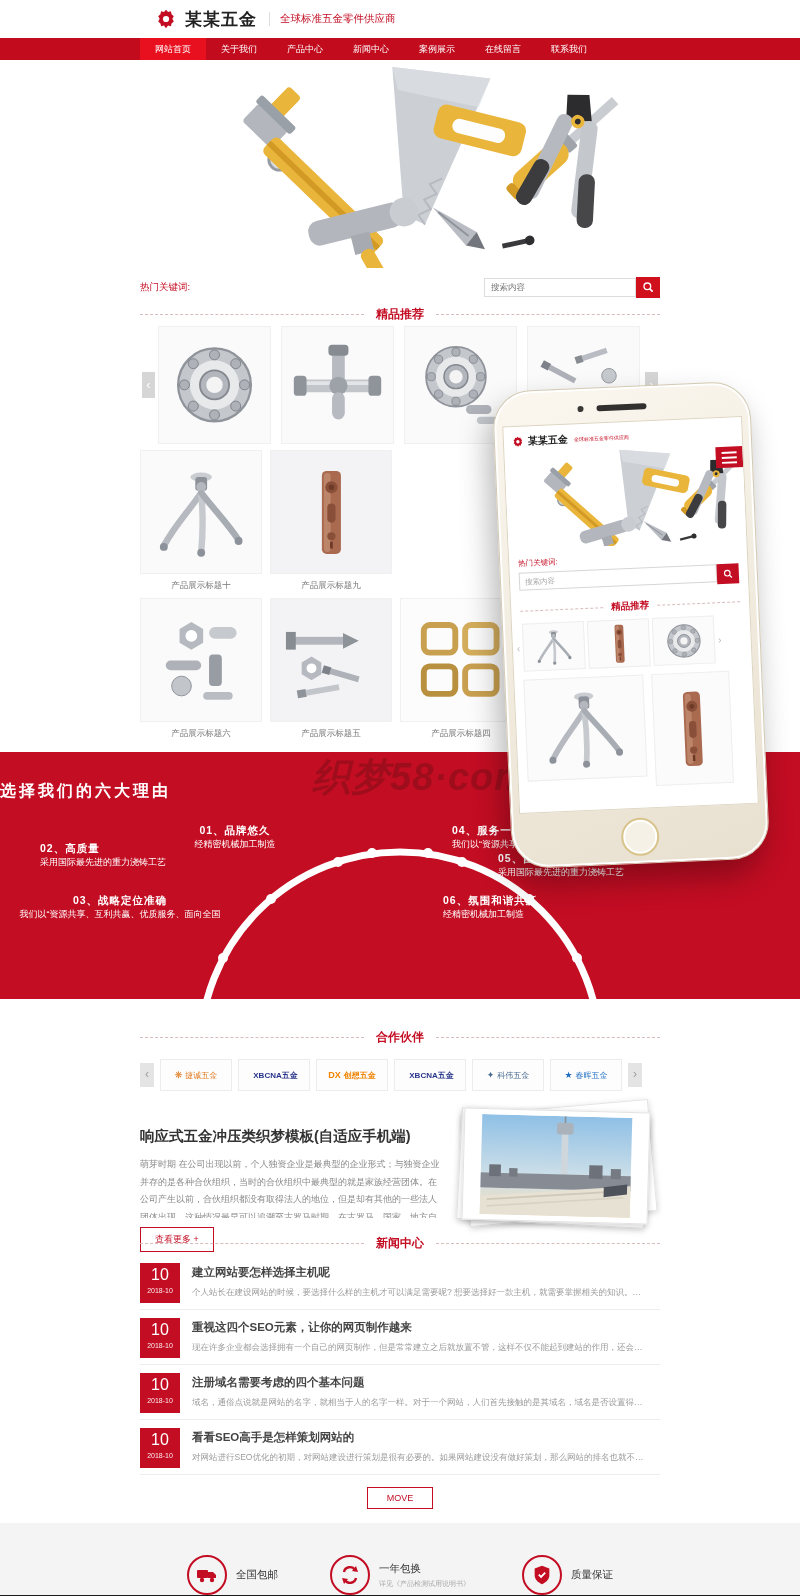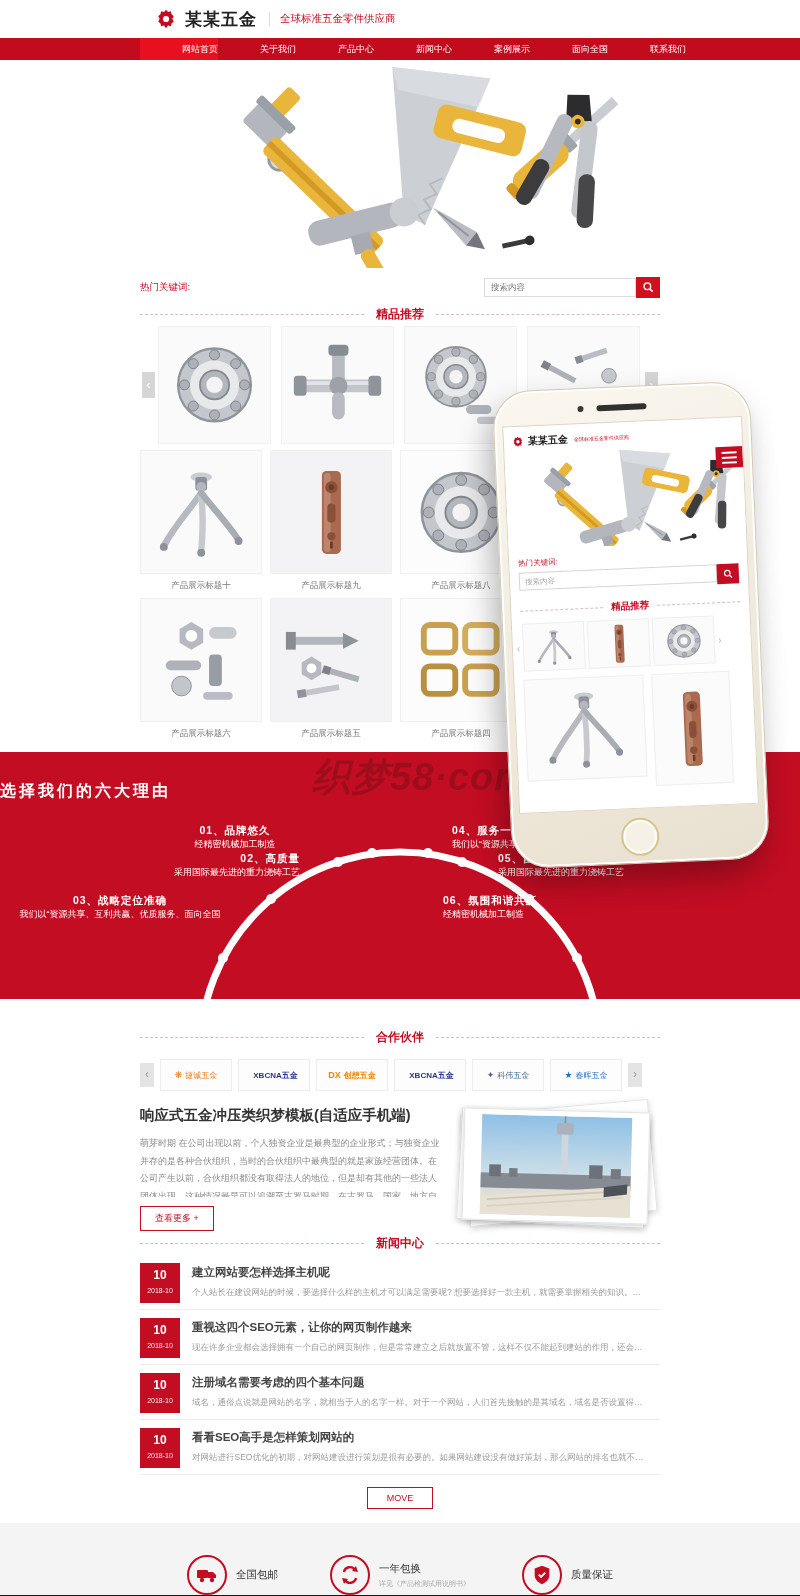--- a/index.html
+++ b/index.html
@@ -7,21 +7,21 @@
   .page{position:relative;width:800px;height:1596px;overflow:hidden;background:#fff}
 
   
   .topbar{height:38px;display:flex;align-items:center;padding-left:155px;background:#fff}
   .brand{display:flex;align-items:center;gap:8px}
   .brand-name{font-size:17px;font-weight:bold;color:#222;letter-spacing:1px}
   .brand-tag{font-size:10.5px;color:#c30d23;border-left:1px solid #ddd;padding-left:10px;margin-left:4px}
 
   
   .mainnav{height:22px;background:#c20c1e;display:flex;padding-left:140px}
-  .mainnav .nitem{display:block;width:78px;text-align:right;line-height:22px;font-size:9px;color:#fff;cursor:pointer}
+  .mainnav .nitem{display:block;width:66px;text-align:center;line-height:22px;font-size:9px;color:#fff;cursor:pointer}
   .mainnav .nitem.active{background:#e8101f}
 
   
   .hero{height:212px;display:flex;justify-content:center;align-items:flex-start;background:#fff;overflow:hidden}
   .hero svg{width:500px;height:208px}
 
   .w520{width:520px;margin:0 auto;position:relative}
 
   
   .searchrow{display:flex;justify-content:space-between;align-items:center;height:26px;margin-top:2px}
@@ -51,21 +51,21 @@
   .car-arrow.right{right:2px}
 
   
   .reasons{position:relative;margin-top:12px;height:247px;background:#c30d23;overflow:hidden;color:#fff}
   .reasons .rtitle{position:absolute;top:16px;left:0;width:100%;font-size:16px;font-weight:bold;letter-spacing:3px;z-index:2}
   .wm{position:absolute;top:0;left:312px;font-size:38px;font-weight:bold;font-style:italic;color:#960d1b;opacity:.8;letter-spacing:1px;z-index:1;white-space:nowrap}
   .ringsvg{position:absolute;left:0;top:0;z-index:1}
   .ritem{position:absolute;font-size:9px;line-height:1.55;z-index:2}
   .ritem b{font-size:10.5px;display:block;letter-spacing:1px}
   .r1{left:150px;top:70px;width:170px;text-align:center}
-  .r2{left:40px;top:98px;width:260px;text-align:right}
+  .r2{left:40px;top:88px;width:260px;text-align:left}
   .r3{left:-5px;top:140px;width:250px;text-align:center}
   .r4{left:452px;top:70px;width:215px;text-align:left}
   .r5{left:498px;top:98px;width:230px;text-align:left}
   .r6{left:443px;top:140px;width:220px;text-align:left}
 
   
   .partners{padding-top:24px}
   .plogos{display:flex;align-items:center;gap:6px;margin-top:10px}
   .parrow{width:14px;height:24px;background:#e4e4e4;color:#9d9d9d;text-align:center;line-height:23px;font-size:12px;cursor:pointer}
   .pbox{width:72px;height:32px;border:1px solid #ececec;background:#fdfdfd;display:flex;align-items:center;justify-content:center;gap:3px;font-size:8px;color:#444;cursor:pointer;white-space:nowrap;overflow:hidden}
@@ -73,35 +73,35 @@
   .pbox:nth-child(2) .mk,.pbox:nth-child(2){color:#e07b20}
   .pbox:nth-child(3){color:#27348b;font-weight:bold}
   .pbox:nth-child(4){color:#f08300;font-weight:bold}
   .pbox:nth-child(5){color:#27348b;font-weight:bold}
   .pbox:nth-child(6){color:#46698f}
   .pbox:nth-child(7){color:#1f6fc0}
 
   
   .about{display:flex;justify-content:space-between;margin-top:14px;height:120px}
   .ab-l{width:300px}
-  .ab-l h3{font-size:14.5px;color:#333;margin:1px 0 10px;font-weight:bold}
+  .ab-l h3{font-size:14.5px;color:#333;margin:22px 0 10px;font-weight:bold}
   .ab-l p{font-size:9px;color:#8a8a8a;line-height:1.95;margin:0;height:62px;overflow:hidden}
   .morebtn{display:inline-block;margin-top:9px;border:1px solid #c30d23;color:#c30d23;font-size:9px;padding:5px 14px;background:#fff;cursor:pointer}
   .photostack{position:relative;width:205px;height:120px;margin-top:2px}
   .ph-card{position:absolute;background:#fff;border:1px solid #e3e3e3;box-shadow:0 2px 6px rgba(0,0,0,.18)}
   .ph-b1{width:188px;height:112px;left:10px;top:0;transform:rotate(-5deg)}
   .ph-b2{width:188px;height:112px;left:4px;top:5px;transform:rotate(3deg)}
   .ph-f{width:186px;height:112px;left:8px;top:3px;transform:rotate(1.5deg);padding:5px}
   .ph-f svg{width:100%;height:100%;display:block}
 
   
   .news{margin-top:6px}
   .news-item{display:flex;gap:12px;align-items:flex-start;padding:8px 0 6px;border-bottom:1px solid #ededed;cursor:pointer}
   .nbadge{width:40px;height:40px;background:#c30d23;color:#fff;text-align:center;flex:none}
-  .nday{font-size:12px;font-weight:bold;line-height:24px}
+  .nday{font-size:16px;font-weight:normal;line-height:24px}
   .nym{font-size:7px;opacity:.92}
   .ntitle{font-size:11.5px;font-weight:bold;color:#444;margin:2px 0 7px}
   .nsum{font-size:8.5px;color:#9c9c9c;white-space:nowrap;overflow:hidden;text-overflow:ellipsis;width:455px}
   .movebtn{display:block;width:66px;margin:12px auto 0;border:1px solid #c30d23;color:#c30d23;text-align:center;font-size:9px;padding:5px 0;background:#fff;cursor:pointer}
 
   
   .features{background:#f4f4f4;margin-top:14px;height:72px;display:flex;justify-content:center;align-items:flex-end;gap:52px}
   .feat{display:flex;align-items:center;gap:9px}
   .fcirc{width:40px;height:40px;border:2px solid #c30d23;border-radius:50%;display:flex;align-items:center;justify-content:center;background:#f4f4f4;flex:none}
   .flabel{font-size:10.5px;color:#333}
@@ -347,21 +347,21 @@
       <span class="brand-tag">全球标准五金零件供应商</span>
     </div>
   </header>
 
   <nav class="mainnav">
     <span class="nitem active">网站首页</span>
     <span class="nitem">关于我们</span>
     <span class="nitem">产品中心</span>
     <span class="nitem">新闻中心</span>
     <span class="nitem">案例展示</span>
-    <span class="nitem">面向全国</span>
+    <span class="nitem">在线留言</span>
     <span class="nitem">联系我们</span>
   </nav>
 
   <section class="hero">
     <svg viewBox="0 0 520 210">
         <use href="#tools-art"></use>
       </svg>
   </section>
 
   <div class="w520">
@@ -416,28 +416,20 @@
           </div>
         <div class="plabel">产品展示标题十</div>
       </div>
       <div class="pcell">
         <div class="tile">
             <svg viewBox="0 0 60 130" style="width:34%">
               <use href="#art-lock"></use>
             </svg>
           </div>
         <div class="plabel">产品展示标题九</div>
-      </div>
-      <div class="pcell">
-        <div class="tile">
-            <svg viewBox="0 0 100 100">
-              <use href="#art-bearing"></use>
-            </svg>
-          </div>
-        <div class="plabel">产品展示标题八</div>
       </div>
     </div>
 
     <div class="prow prow23">
       <div class="pcell">
         <div class="tile">
             <svg viewBox="0 0 100 100">
               <use href="#art-parts"></use>
             </svg>
           </div>

